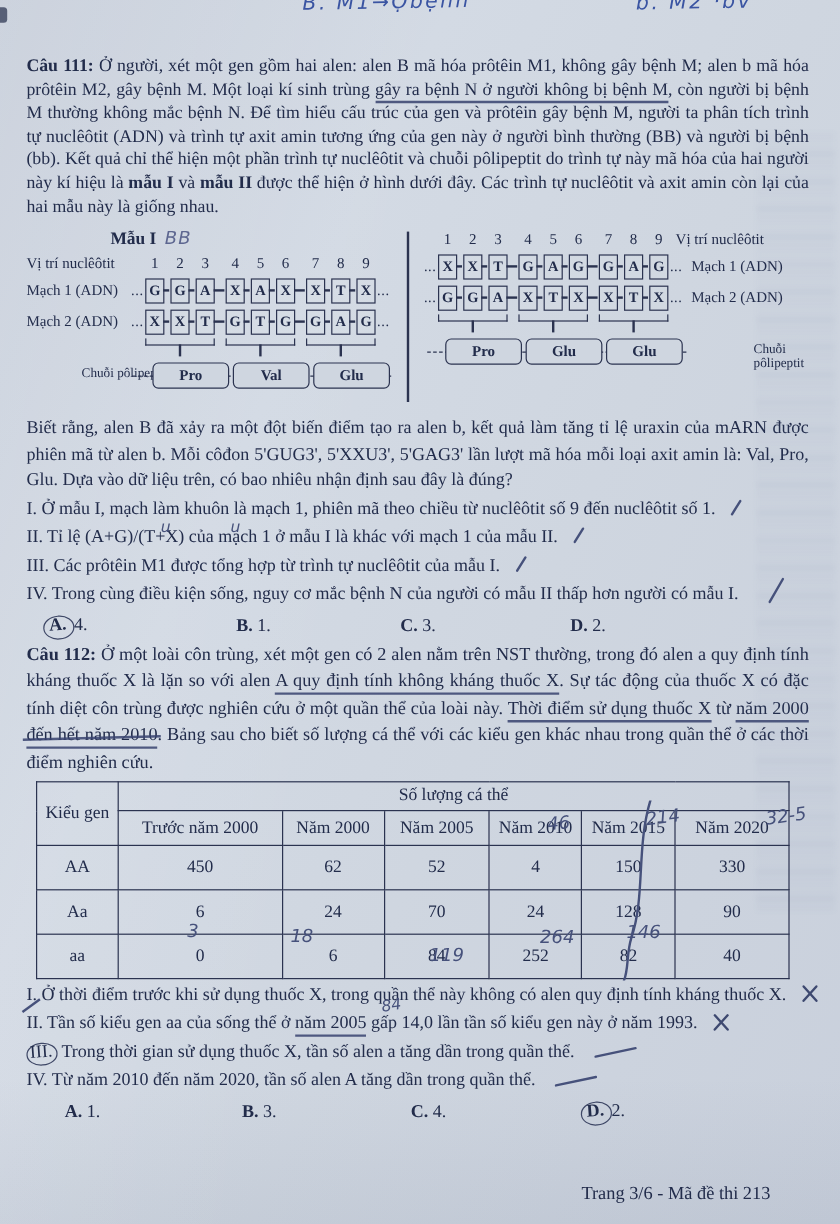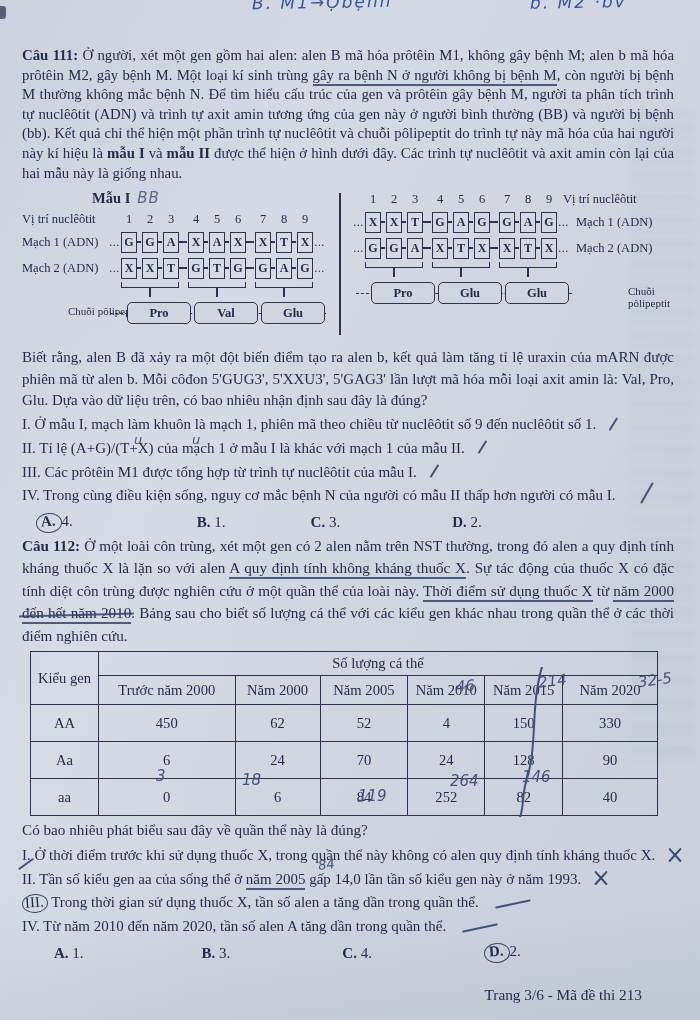--- a/index.html
+++ b/index.html
@@ -247,21 +247,21 @@
       <p class="stmt"><span>II. Tỉ lệ (A+G)/(T+X) của mạch 1 ở mẫu I là khác với mạch 1 của mẫu II.</span><span class="slash"></span></p>
       <p class="stmt"><span>III. Các prôtêin M1 được tổng hợp từ trình tự nuclêôtit của mẫu I.</span><span class="slash"></span></p>
       <p class="stmt"><span>IV. Trong cùng điều kiện sống, nguy cơ mắc bệnh N của người có mẫu II thấp hơn người có mẫu I.</span><span class="slash big"></span></p>
       <span class="hw hw-note" style="left:112px;top:19px;">u</span>
       <span class="hw hw-note" style="left:170px;top:19px;">u</span>
     </div>
 
     <div class="ans-row">
       <span style="margin-left:14px"><span class="pen-circle"><b class="k">A.</b></span><span>4.</span></span>
       <span style="margin-left:124px"><b class="k">B.</b> <span>1.</span></span>
-      <span style="margin-left:85px"><b class="k">C.</b> <span>3.</span></span>
+      <span style="margin-left:108px"><b class="k">C.</b> <span>3.</span></span>
       <span style="margin-left:112px"><b class="k">D.</b> <span>2.</span></span>
     </div>
 
     <p class="para3"><b class="qlabel">Câu 112:</b><span> Ở một loài côn trùng, xét một gen có 2 alen nằm trên NST thường, trong đó alen a quy định tính kháng thuốc X là lặn so với alen </span><span class="pen-u">A quy định tính không kháng thuốc X</span><span>. Sự tác động của thuốc X có đặc tính diệt côn trùng được nghiên cứu ở một quần thể của loài này. </span><span class="pen-u">Thời điểm sử dụng thuốc X</span><span> từ </span><span class="pen-u">năm 2000 </span><span class="pen-u pen-strike">đến hết năm 2010</span><span>. Bảng sau cho biết số lượng cá thể với các kiểu gen khác nhau trong quần thể ở các thời điểm nghiên cứu.</span></p>
 
     <div class="table-wrap">
       <table class="geno">
         <colgroup>
           <col style="width:68px">
             <col style="width:137px">
@@ -320,21 +320,20 @@
       <span class="hw hw-t" style="left:126px;top:116px;">3</span>
       <span class="hw hw-t" style="left:212px;top:120px;">18</span>
       <span class="hw hw-t" style="left:328px;top:116px;margin-top:20px;">119</span>
       <span class="hw hw-t" style="left:420px;top:121px;">264</span>
       <span class="hw hw-t" style="left:492px;top:117px;">146</span>
       <svg class="curve-svg" width="40" height="150" viewBox="0 0 40 150">
         <path d="M26,0 C14,40 22,80 10,115 C6,128 8,140 4,150" stroke="#46517b" stroke-width="2" fill="none" stroke-linecap="round"></path>
       </svg>
     </div>
 
-    <p class="para3" style="margin-top:3px">Có bao nhiêu phát biểu sau đây về quần thể này là đúng?</p>
 
     <div class="stmts">
       <p class="stmt"><span class="cross-i">I.</span><span> Ở thời điểm trước khi sử dụng thuốc X, trong quần thể này không có alen quy định tính kháng thuốc X.</span><span class="xmark"></span></p>
       <p class="stmt"><span>II. Tần số kiểu gen aa của sống thể ở </span><span class="pen-u">năm 2005</span><span> gấp 14,0 lần tần số kiểu gen này ở năm 1993.</span><span class="xmark"></span></p>
       <p class="stmt"><span class="pen-circle" style="padding:0 3px 1px 2px"><span>III.</span></span><span> Trong thời gian sử dụng thuốc X, tần số alen a tăng dần trong quần thể.</span><span class="dashmark"></span></p>
       <p class="stmt"><span>IV. Từ năm 2010 đến năm 2020, tần số alen A tăng dần trong quần thể.</span><span class="dashmark"></span></p>
       <span class="hw hw-note" style="left:296px;top:13px;transform:rotate(-8deg)">84</span>
     </div>
 
     <div class="ans-row">

